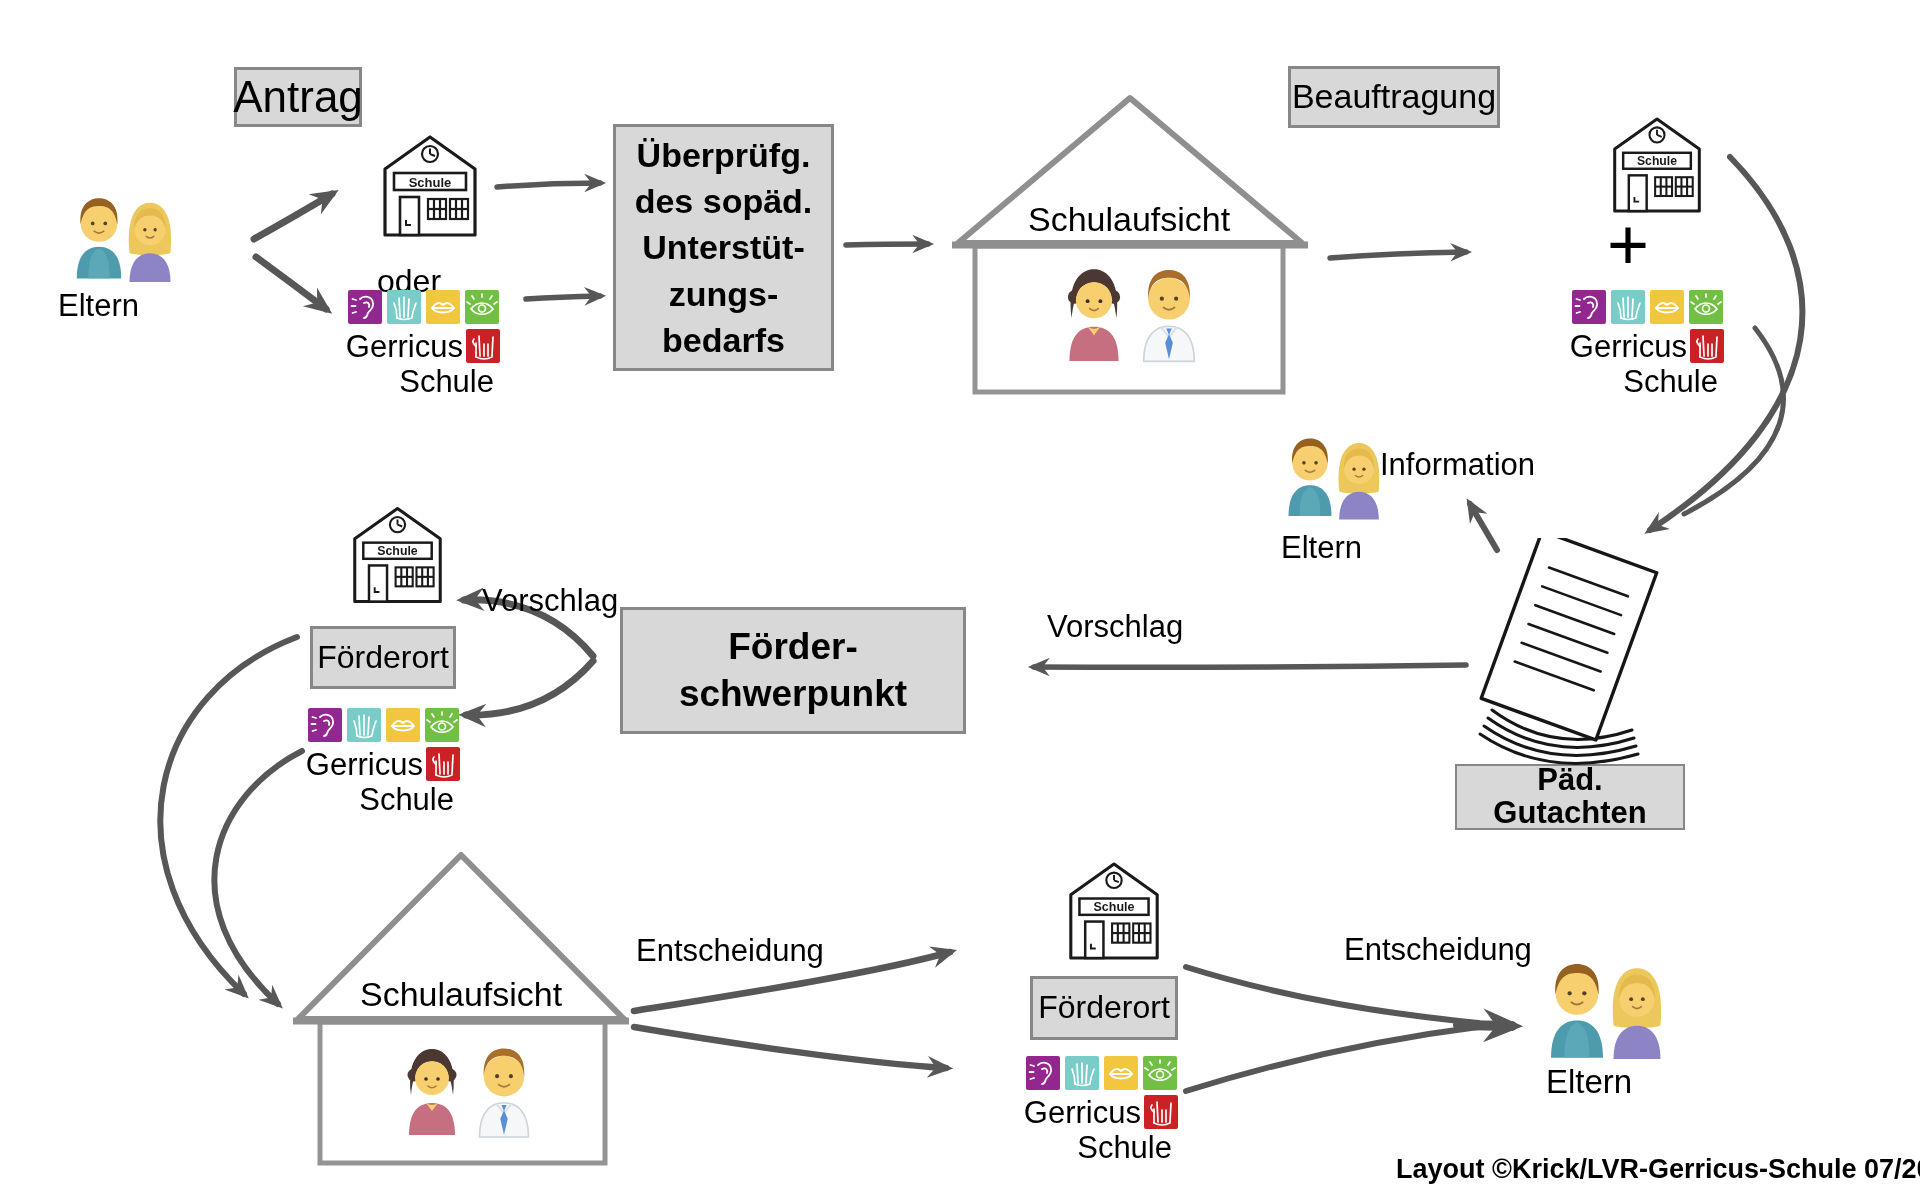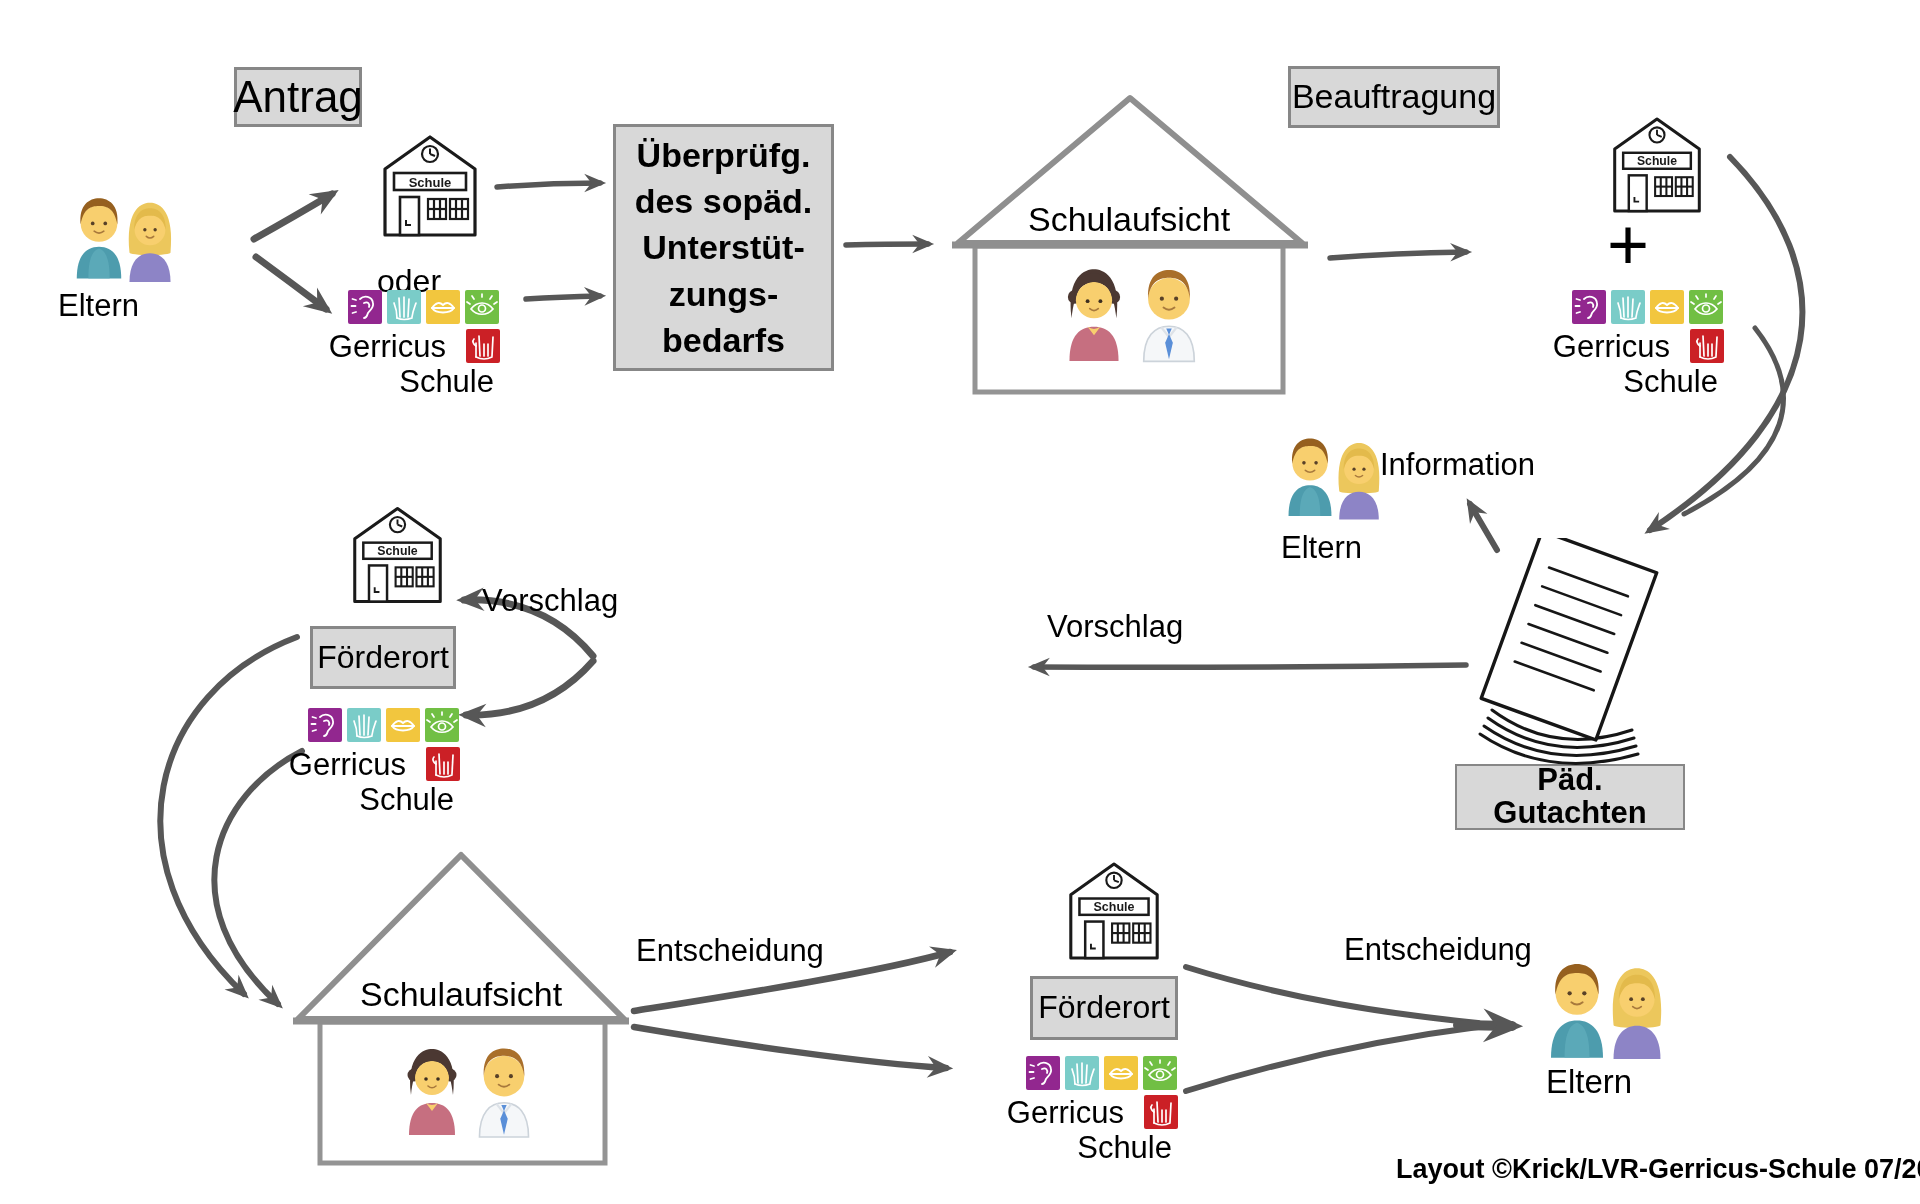--- a/index.html
+++ b/index.html
@@ -9,21 +9,21 @@
   .gbox{position:absolute;background:#d8d8d8;border:3px solid #878787;box-sizing:border-box;
         display:flex;align-items:center;justify-content:center;text-align:center;line-height:1.05;}
   .gbox.bold{font-weight:bold;}
   .lbl{position:absolute;line-height:1.08;white-space:nowrap;}
   svg{display:block;}
   
   .glogo{position:absolute;width:152px;}
   .glogo-row{display:flex;gap:5px;}
   .gsq{width:34px;height:34px;border-radius:2px;flex:0 0 auto;}
   .gsq svg{width:100%;height:100%;}
-  .glogo-name{display:flex;justify-content:flex-end;align-items:center;gap:20px;margin-top:5px;
+  .glogo-name{display:flex;justify-content:flex-end;align-items:center;gap:3px;margin-top:5px;
               font-size:31px;line-height:1;}
   .glogo-schule{text-align:right;padding-right:6px;font-size:31px;line-height:1;margin-top:3px;}
   .pair{position:absolute;}
   .pair svg{position:absolute;}
 </style>
 </head>
 <body>
 
 <div id="canvas">
 
@@ -77,20 +77,24 @@
   </div>
 
   <div class="gbox bold" style="left:613px;top:124px;width:221px;height:247px;font-size:34px;line-height:1.36;flex-direction:column">
     <div>Überprüfg.</div>
     <div>des sopäd.</div>
     <div>Unterstüt-</div>
     <div>zungs-</div>
     <div>bedarfs</div>
   </div>
 
+  <div class="gbox bold" style="left:620px;top:607px;width:346px;height:127px;font-size:37px;line-height:1.25;flex-direction:column">
+    <div>Förder-</div>
+    <div>schwerpunkt</div>
+  </div>
 
   <div class="gbox" style="left:310px;top:626px;width:146px;height:63px;font-size:32px">
     <span>Förderort</span>
   </div>
 
   <div class="gbox" style="left:1030px;top:976px;width:148px;height:64px;font-size:32px">
     <span>Förderort</span>
   </div>
 
   <div class="gbox bold" style="left:1455px;top:764px;width:230px;height:66px;font-size:31px;border-width:2.5px">

